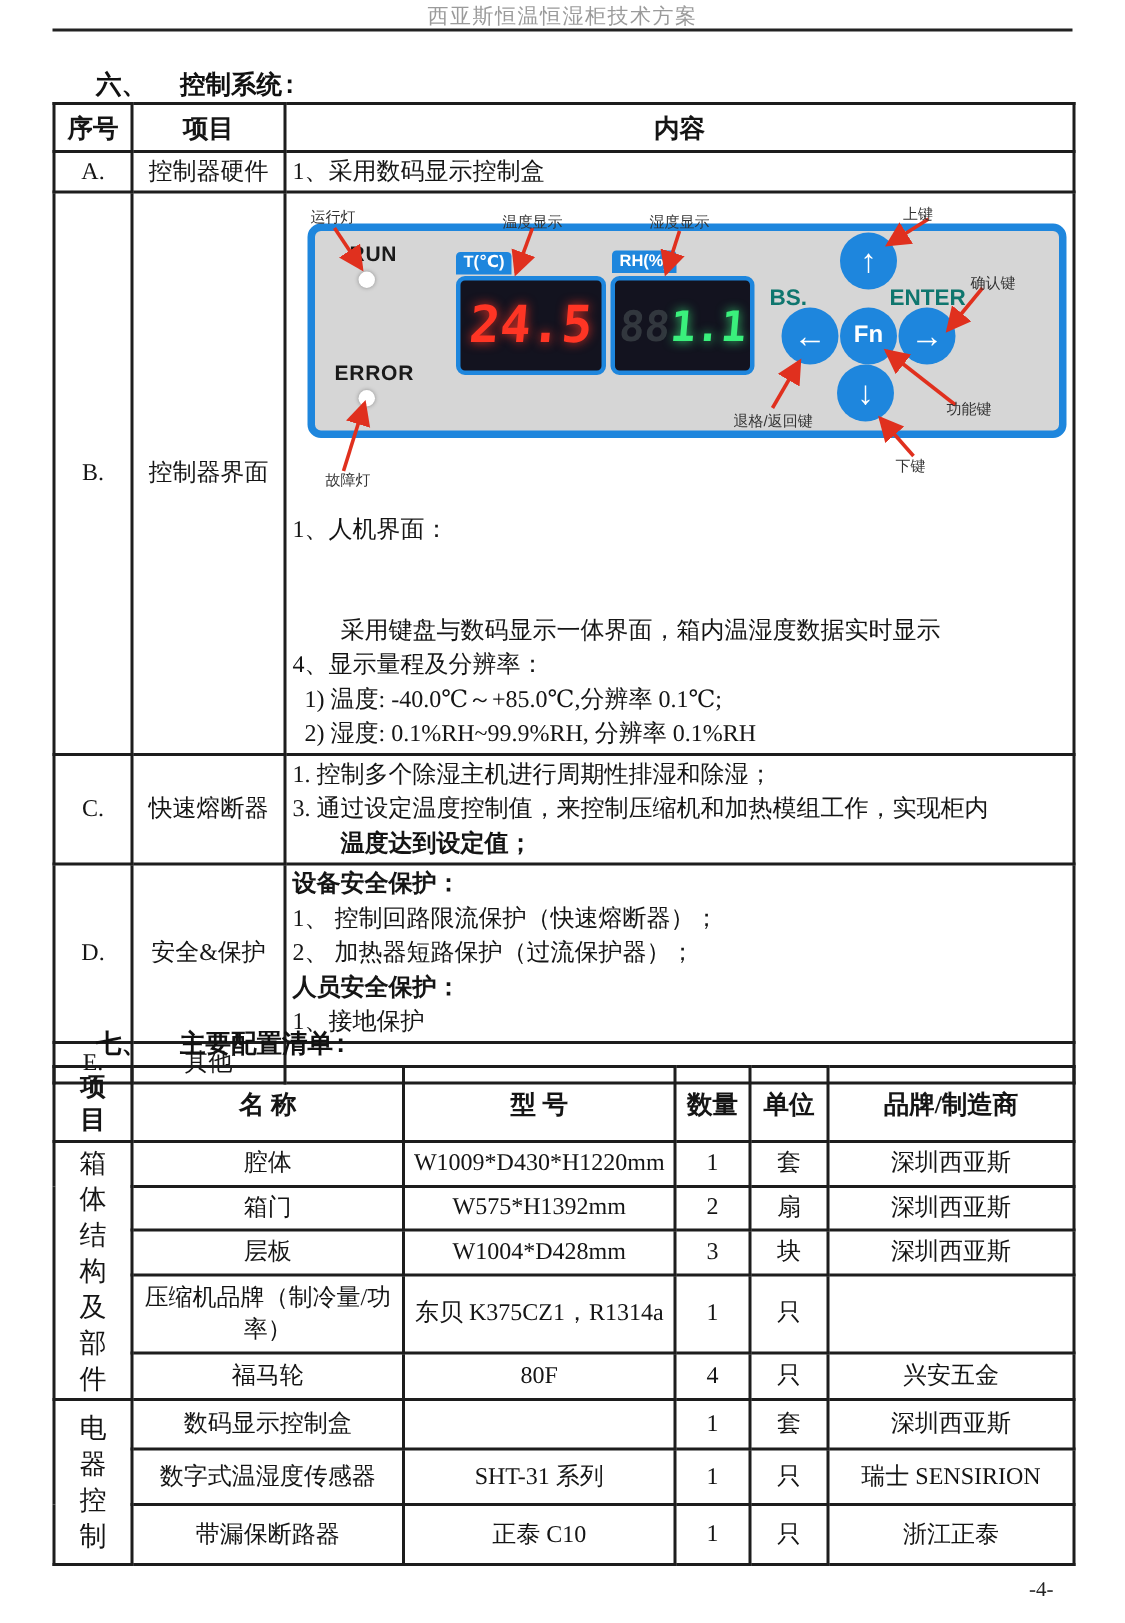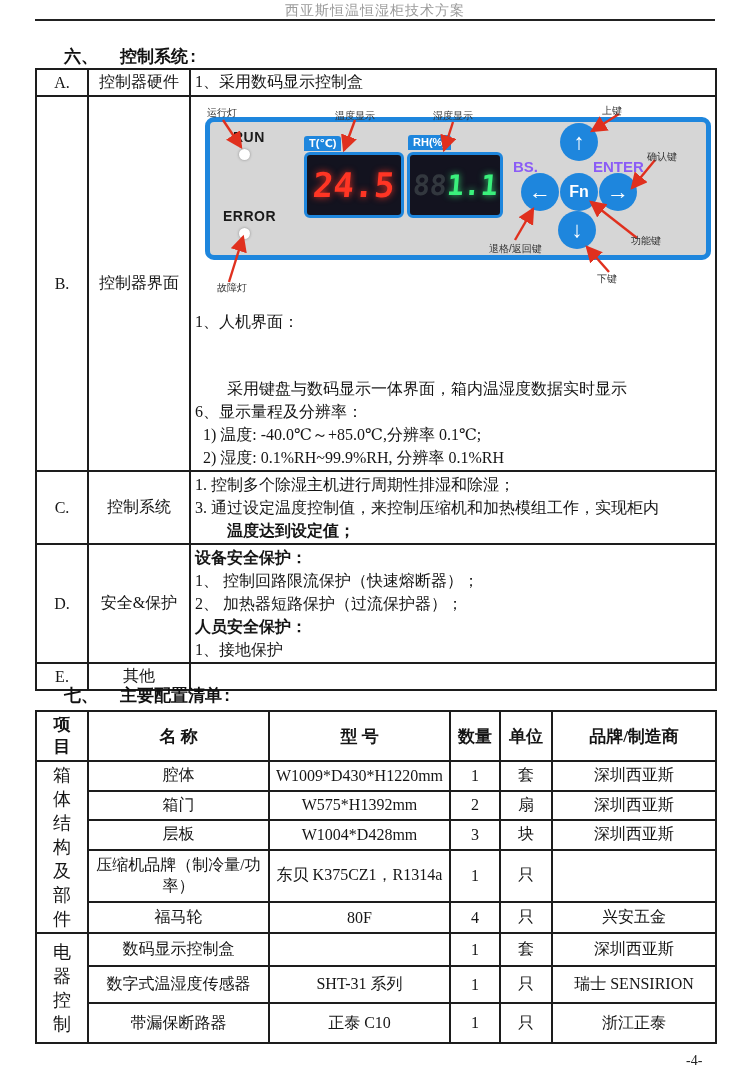--- a/index.html
+++ b/index.html
@@ -32,21 +32,21 @@
   .bd { font-weight:bold; }
 
   
   .figure { position:relative; width:522px; height:202px; margin:2px 0 8px 0;
             font-family:"Liberation Sans","DejaVu Sans",sans-serif; }
   .panel { position:absolute; left:10px; top:17px; width:506px; height:143px;
            background:#d6d6d6; border:5px solid #1e86dd; border-radius:9px; }
   .ann { position:absolute; font-size:10px; color:#333;
          font-family:"Liberation Sans","DejaVu Sans",sans-serif; white-space:nowrap; }
   .paneltxt { position:absolute; font-weight:bold; color:#1a1a1a; font-size:14px; letter-spacing:0.5px; }
-  .keylbl { position:absolute; font-weight:bold; color:#8b5cf6; font-size:15px; }
+  .keylbl { position:absolute; font-weight:bold; color:#0f766e; font-size:15px; }
   .led { position:absolute; width:11px; height:11px; border-radius:50%; background:#ffffff;
          box-shadow:0 0 3px rgba(0,0,0,0.35); }
   .tab { position:absolute; background:#1e86dd; color:#fff; font-size:11px; font-weight:bold;
          padding:1px 5px 1px 5px; border-radius:3px 3px 0 0; line-height:13px; }
   .disp { position:absolute; background:#13131f; border:3px solid #1e86dd; border-radius:6px;
           display:flex; align-items:center; justify-content:center; overflow:hidden; }
   .seg { font-family:"DejaVu Sans Mono",monospace; font-weight:bold;
          transform:skewX(-5deg); letter-spacing:0px; }
   .seg-red   { font-size:34px; color:#ff3524; text-shadow:0 0 7px rgba(255,53,36,0.85); }
   .seg-ghost { font-size:28px; color:rgba(165,185,175,0.22); }
@@ -82,20 +82,25 @@
     <span class="num">六、</span><span class="txt">控制系统:</span>
   </div>
 
   <table class="tbl" id="table1">
     <colgroup>
         <col style="width:52px">
         <col style="width:102px">
         <col style="width:526px">
       </colgroup>
     <tbody>
+        <tr style="height:32px">
+      <th>序号</th>
+      <th>项目</th>
+      <th>内容</th>
+    </tr>
     <tr style="height:27px">
       <td class="no">A.</td>
       <td class="c">控制器硬件</td>
       <td class="content">1、采用数码显示控制盒</td>
     </tr>
     <tr style="height:325px">
       <td class="no">B.</td>
       <td class="c">控制器界面</td>
       <td class="content topal">
 
@@ -161,29 +166,29 @@
           <div class="ann" style="left:452px;top:50px">确认键</div>
           <div class="ann" style="left:436px;top:134px">功能键</div>
           <div class="ann" style="left:402px;top:172px">下键</div>
           <div class="ann" style="left:294px;top:142px">退格/返回键</div>
           <div class="ann" style="left:22px;top:181px">故障灯</div>
         </div>
 
         <div>
           <div class="line">1、人机界面：</div>
           <div class="line ind2">采用键盘与数码显示一体界面，箱内温湿度数据实时显示</div>
-          <div class="line">6、显示量程及分辨率：</div>
+          <div class="line">4、显示量程及分辨率：</div>
           <div class="line ind1">1) 温度: -40.0℃～+85.0℃,分辨率 0.1℃;</div>
           <div class="line ind1">2) 湿度: 0.1%RH~99.9%RH, 分辨率 0.1%RH</div>
         </div>
       </td>
     </tr>
     <tr style="height:64px">
       <td class="no">C.</td>
-      <td class="c">控制系统</td>
+      <td class="c">快速熔断器</td>
       <td class="content topal">
         <div class="line">1.  控制多个除湿主机进行周期性排湿和除湿；</div>
         <div class="line">3.  通过设定温度控制值，来控制压缩机和加热模组工作，实现柜内</div>
         <div class="line ind30">温度达到设定值；</div>
       </td>
     </tr>
     <tr style="height:119px">
       <td class="no">D.</td>
       <td class="c">安全&amp;保护</td>
       <td class="content topal">

